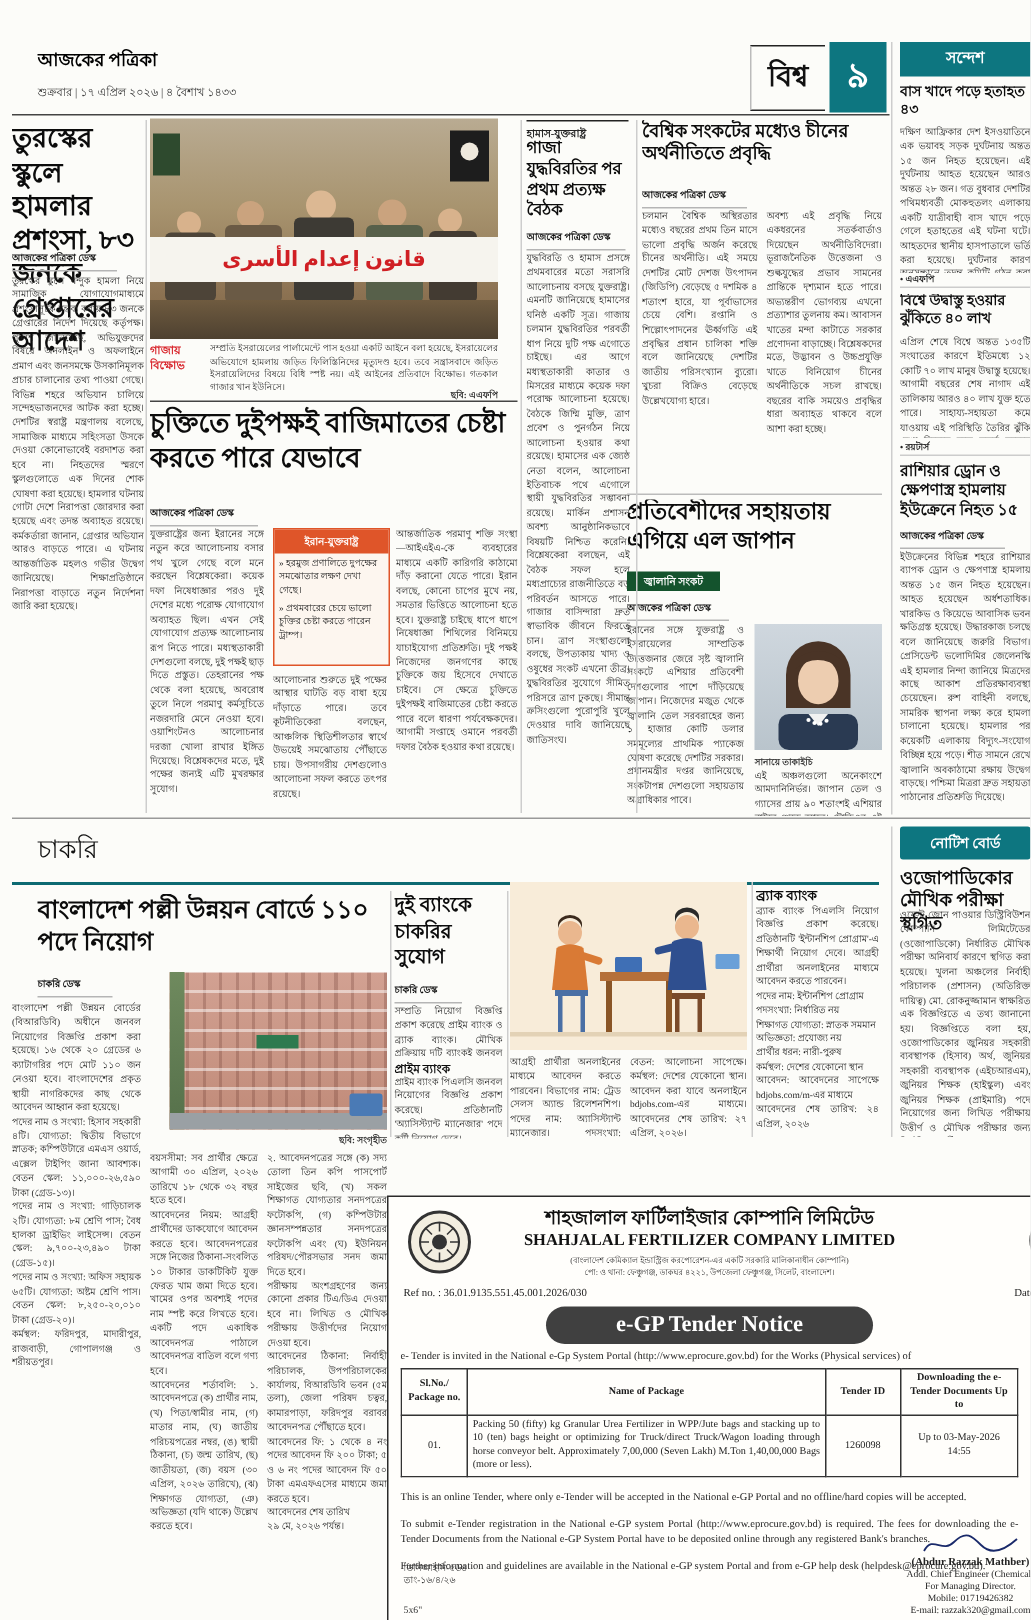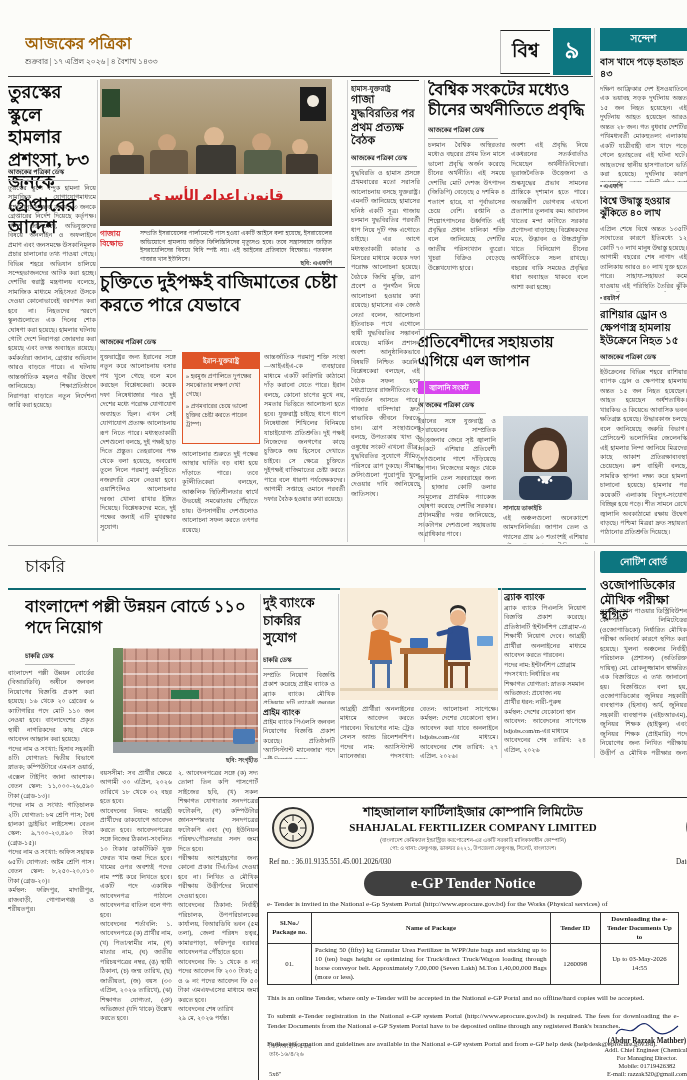--- a/index.html
+++ b/index.html
@@ -14,22 +14,22 @@
   .kicker{font-size:7px;font-weight:700;color:#222;border-top:1.5px solid #222;padding-top:2px}
   .rule{position:absolute;background:#444}
   .vline{position:absolute;width:1px;background:#cdcdcd}
   .teal-box{background:#0d7680;color:#fff}
   .credit{font-size:6px;font-weight:700;color:#333;text-align:right}
   .subhead{font-size:8px;font-weight:700;color:#0c0c0c}
   
   .photo{position:absolute;overflow:hidden}
   .protest{background:linear-gradient(180deg,#b9ab92 0%,#a8946f 40%,#8d7353 78%,#7c6344 100%)}
   .ph{position:absolute;border-radius:50%}
-  .banner-strip{position:absolute;left:0;right:0;bottom:22px;height:30px;background:#f6f4ee;
-     display:flex;align-items:flex-end;justify-content:center}
+  .banner-strip{position:absolute;left:0;right:0;bottom:38px;height:30px;background:#f6f4ee;
+     display:flex;align-items:center;justify-content:center}
   .banner-ar{color:#d01f24;font-weight:700;font-size:14px;letter-spacing:1px}
   .crowd-strip{position:absolute;left:0;right:0;bottom:0;height:26px;background:linear-gradient(180deg,#6f5b40,#4e4130)}
   .building{background:
      repeating-linear-gradient(0deg, rgba(255,255,255,.5) 0 2px, rgba(0,0,0,0) 2px 13px),
      repeating-linear-gradient(90deg, rgba(110,60,50,.28) 0 2px, rgba(0,0,0,0) 2px 11px),
      linear-gradient(180deg,#d2a192,#c08a78)}
   .jp-photo{background:linear-gradient(180deg,#cfd7de,#b9c4cc)}
   .illu{background:#f8ecd9}
   .caption6{font-size:6px;line-height:1.45;text-align:justify;color:#2a2a2a}
   
@@ -43,21 +43,21 @@
      font-family:"Liberation Serif",serif}
   table.gp{border-collapse:collapse;width:100%;table-layout:fixed;font-size:6.8px;line-height:1.3}
   table.gp th,table.gp td{border:1px solid #333;padding:2px 3px;vertical-align:middle}
   table.gp th{font-weight:700;text-align:center}
 </style>
 </head>
 <body>
 
 <div class="page">
 
-  <div class="t" style="left:25px;top:31px;width:200px;font-size:16px;font-weight:700;color:#a16207">আজকের পত্রিকা</div>
+  <div class="t" style="left:25px;top:31px;width:200px;font-size:12px;font-weight:700;color:#000000">আজকের পত্রিকা</div>
   <div class="t" style="left:25px;top:56px;width:260px;font-size:7.5px;color:#333">শুক্রবার | ১৭ এপ্রিল ২০২৬ | ৪ বৈশাখ ১৪৩৩</div>
   <div class="t" style="left:500px;top:30px;width:50px;height:44px;border-top:1.4px solid #222;border-bottom:1.4px solid #222;border-left:1px solid #bbb;display:flex;align-items:center;justify-content:center;font-size:19px;font-weight:700;color:#111">বিশ্ব</div>
   <div class="t teal-box" style="left:553px;top:28px;width:38px;height:47px;display:flex;align-items:center;justify-content:center;font-size:23px;font-weight:700">৯</div>
   <div class="rule" style="left:8px;top:76px;width:585px;height:1px"></div>
 
   <div class="t hl" style="left:8px;top:81px;width:89px;font-size:18px">তুরস্কের স্কুলে হামলার প্রশংসা, ৮৩ জনকে গ্রেপ্তারের আদেশ</div>
   <div class="t byline" style="left:8px;top:167px;width:70px">আজকের পত্রিকা ডেস্ক</div>
   <div class="t body6" style="left:8px;top:183px;width:88px;height:358px">তুরস্কের স্কুলে বন্দুক হামলা নিয়ে সামাজিক যোগাযোগমাধ্যমে প্রশংসাসূচক মন্তব্য করায় ৮৩ জনকে গ্রেপ্তারের নির্দেশ দিয়েছে কর্তৃপক্ষ। পুলিশ জানিয়েছে, অভিযুক্তদের বিষয়ে অনলাইন ও অফলাইনে প্রমাণ এবং জনসমক্ষে উসকানিমূলক প্রচার চালানোর তথ্য পাওয়া গেছে। বিভিন্ন শহরে অভিযান চালিয়ে সন্দেহভাজনদের আটক করা হচ্ছে। দেশটির স্বরাষ্ট্র মন্ত্রণালয় বলেছে, সামাজিক মাধ্যমে সহিংসতা উসকে দেওয়া কোনোভাবেই বরদাশত করা হবে না। নিহতদের স্মরণে স্কুলগুলোতে এক দিনের শোক ঘোষণা করা হয়েছে। হামলার ঘটনায় গোটা দেশে নিরাপত্তা জোরদার করা হয়েছে এবং তদন্ত অব্যাহত রয়েছে। কর্মকর্তারা জানান, গ্রেপ্তার অভিযান আরও বাড়তে পারে। এ ঘটনায় আন্তর্জাতিক মহলও গভীর উদ্বেগ জানিয়েছে। শিক্ষাপ্রতিষ্ঠানে নিরাপত্তা বাড়াতে নতুন নির্দেশনা জারি করা হয়েছে।</div>
 
   <div class="photo protest" style="left:100px;top:79px;width:232px;height:147px">
@@ -94,28 +94,28 @@
     <div class="fact-li">» প্রথমবারের চেয়ে ভালো চুক্তির চেষ্টা করতে পারেন ট্রাম্প।</div>
   </div>
   <div class="t body6" style="left:182px;top:449px;width:76px;height:95px">আলোচনার শুরুতে দুই পক্ষের আস্থার ঘাটতি বড় বাধা হয়ে দাঁড়াতে পারে। তবে কূটনীতিকেরা বলছেন, আঞ্চলিক স্থিতিশীলতার স্বার্থে উভয়েই সমঝোতায় পৌঁছাতে চায়। উপসাগরীয় দেশগুলোও আলোচনা সফল করতে তৎপর রয়েছে।</div>
   <div class="t body6" style="left:264px;top:352px;width:81px;height:192px">আন্তর্জাতিক পরমাণু শক্তি সংস্থা—আইএইএ-কে ব্যবহারের মাধ্যমে একটি কারিগরি কাঠামো দাঁড় করানো যেতে পারে। ইরান বলছে, কোনো চাপের মুখে নয়, সমতার ভিত্তিতে আলোচনা হতে হবে। যুক্তরাষ্ট্র চাইছে ধাপে ধাপে নিষেধাজ্ঞা শিথিলের বিনিময়ে যাচাইযোগ্য প্রতিশ্রুতি। দুই পক্ষই নিজেদের জনগণের কাছে চুক্তিকে জয় হিসেবে দেখাতে চাইবে। সে ক্ষেত্রে চুক্তিতে দুইপক্ষই বাজিমাতের চেষ্টা করতে পারে বলে ধারণা পর্যবেক্ষকদের। আগামী সপ্তাহে ওমানে পরবর্তী দফার বৈঠক হওয়ার কথা রয়েছে।</div>
 
   <div class="t kicker" style="left:351px;top:80px;width:68px">হামাস-যুক্তরাষ্ট্র</div>
   <div class="t hl" style="left:351px;top:93px;width:69px;font-size:11px">গাজা যুদ্ধবিরতির পর প্রথম প্রত্যক্ষ বৈঠক</div>
   <div class="t byline" style="left:351px;top:153px;width:66px">আজকের পত্রিকা ডেস্ক</div>
   <div class="t body6" style="left:351px;top:168px;width:69px;height:375px">যুদ্ধবিরতি ও হামাস প্রসঙ্গে প্রথমবারের মতো সরাসরি আলোচনায় বসছে যুক্তরাষ্ট্র। এমনটি জানিয়েছে হামাসের ঘনিষ্ঠ একটি সূত্র। গাজায় চলমান যুদ্ধবিরতির পরবর্তী ধাপ নিয়ে দুটি পক্ষ এগোতে চাইছে। এর আগে মধ্যস্থতাকারী কাতার ও মিসরের মাধ্যমে কয়েক দফা পরোক্ষ আলোচনা হয়েছে। বৈঠকে জিম্মি মুক্তি, ত্রাণ প্রবেশ ও পুনর্গঠন নিয়ে আলোচনা হওয়ার কথা রয়েছে। হামাসের এক জ্যেষ্ঠ নেতা বলেন, আলোচনা ইতিবাচক পথে এগোলে স্থায়ী যুদ্ধবিরতির সম্ভাবনা রয়েছে। মার্কিন প্রশাসন অবশ্য আনুষ্ঠানিকভাবে বিষয়টি নিশ্চিত করেনি। বিশ্লেষকেরা বলছেন, এই বৈঠক সফল হলে মধ্যপ্রাচ্যের রাজনীতিতে বড় পরিবর্তন আসতে পারে। গাজার বাসিন্দারা দ্রুত স্বাভাবিক জীবনে ফিরতে চান। ত্রাণ সংস্থাগুলো বলছে, উপত্যকায় খাদ্য ও ওষুধের সংকট এখনো তীব্র। যুদ্ধবিরতির সুযোগে সীমিত পরিসরে ত্রাণ ঢুকছে। সীমান্ত ক্রসিংগুলো পুরোপুরি খুলে দেওয়ার দাবি জানিয়েছে জাতিসংঘ।</div>
 
-  <div class="t hl" style="left:428px;top:80px;width:160px;font-size:16px">বৈশ্বিক সংকটের মধ্যেও চীনের অর্থনীতিতে প্রবৃদ্ধি</div>
+  <div class="t hl" style="left:428px;top:80px;width:160px;font-size:12px">বৈশ্বিক সংকটের মধ্যেও চীনের অর্থনীতিতে প্রবৃদ্ধি</div>
   <div class="t byline" style="left:428px;top:125px;width:70px">আজকের পত্রিকা ডেস্ক</div>
   <div class="t body6" style="left:428px;top:140px;width:77px;height:185px">চলমান বৈশ্বিক অস্থিরতার মধ্যেও বছরের প্রথম তিন মাসে ভালো প্রবৃদ্ধি অর্জন করেছে চীনের অর্থনীতি। এই সময়ে দেশটির মোট দেশজ উৎপাদন (জিডিপি) বেড়েছে ৫ দশমিক ৪ শতাংশ হারে, যা পূর্বাভাসের চেয়ে বেশি। রপ্তানি ও শিল্পোৎপাদনের ঊর্ধ্বগতি এই প্রবৃদ্ধির প্রধান চালিকা শক্তি বলে জানিয়েছে দেশটির জাতীয় পরিসংখ্যান ব্যুরো। খুচরা বিক্রিও বেড়েছে উল্লেখযোগ্য হারে।</div>
   <div class="t body6" style="left:511px;top:140px;width:77px;height:185px">অবশ্য এই প্রবৃদ্ধি নিয়ে একধরনের সতর্কবার্তাও দিয়েছেন অর্থনীতিবিদেরা। ভূরাজনৈতিক উত্তেজনা ও শুল্কযুদ্ধের প্রভাব সামনের প্রান্তিকে দৃশ্যমান হতে পারে। অভ্যন্তরীণ ভোগব্যয় এখনো প্রত্যাশার তুলনায় কম। আবাসন খাতের মন্দা কাটাতে সরকার প্রণোদনা বাড়াচ্ছে। বিশ্লেষকদের মতে, উদ্ভাবন ও উচ্চপ্রযুক্তি খাতে বিনিয়োগ চীনের অর্থনীতিকে সচল রাখছে। বছরের বাকি সময়েও প্রবৃদ্ধির ধারা অব্যাহত থাকবে বলে আশা করা হচ্ছে।</div>
   <div class="rule" style="left:418px;top:329px;width:170px;height:1px;background:#bbb"></div>
 
   <div class="t hl" style="left:418px;top:333px;width:170px;font-size:15px">প্রতিবেশীদের সহায়তায় এগিয়ে এল জাপান</div>
-  <div class="t" style="left:418px;top:381px;width:62px;height:13px;background:#d946ef;color:#fff;font-size:7px;font-weight:700;display:flex;align-items:center;justify-content:center">জ্বালানি সংকট</div>
+  <div class="t" style="left:418px;top:381px;width:62px;height:13px;background:#14532d;color:#fff;font-size:7px;font-weight:700;display:flex;align-items:center;justify-content:center">জ্বালানি সংকট</div>
   <div class="t byline" style="left:418px;top:400px;width:68px">আজকের পত্রিকা ডেস্ক</div>
   <div class="t body6" style="left:418px;top:416px;width:78px;height:128px">ইরানের সঙ্গে যুক্তরাষ্ট্র ও ইসরায়েলের সাম্প্রতিক উত্তেজনার জেরে সৃষ্ট জ্বালানি সংকটে এশিয়ার প্রতিবেশী দেশগুলোর পাশে দাঁড়িয়েছে জাপান। নিজেদের মজুত থেকে জ্বালানি তেল সরবরাহের জন্য ১ হাজার কোটি ডলার সমমূল্যের প্রাথমিক প্যাকেজ ঘোষণা করেছে দেশটির সরকার। প্রধানমন্ত্রীর দপ্তর জানিয়েছে, সংকটাপন্ন দেশগুলো সহায়তায় অগ্রাধিকার পাবে।</div>
   <div class="photo jp-photo" style="left:503px;top:416px;width:85px;height:84px">
     <svg width="85" height="84" viewBox="0 0 85 84">
       <path d="M21,34 a21,22 0 1 1 43,0 v22 h-43 z" fill="#4a3426"></path>
       <ellipse cx="42.5" cy="38" rx="13.5" ry="15.5" fill="#edcdb0"></ellipse>
       <path d="M27,30 q15,-12 31,0 l0,-6 q-15,-12 -31,0 z" fill="#4a3426"></path>
       <rect x="16" y="60" width="53" height="24" rx="7" fill="#2a3a52"></rect>
       <path d="M36,60 l6.5,8 6.5,-8 z" fill="#f2f2f2"></path>
       <circle cx="36" cy="64" r="1.4" fill="#fff"></circle>

